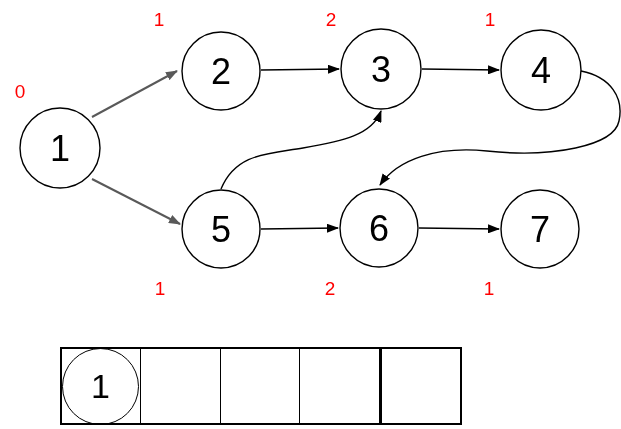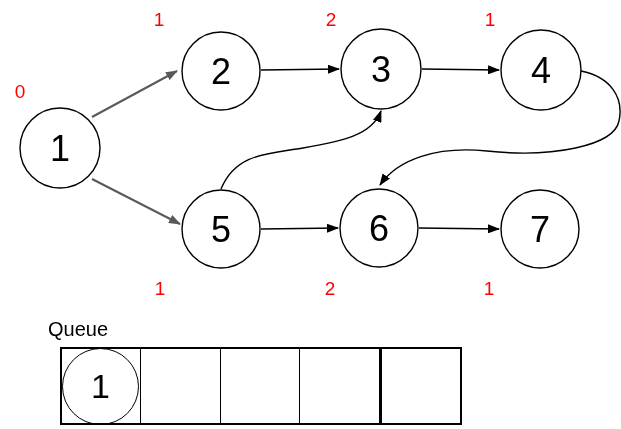--- a/index.html
+++ b/index.html
@@ -110,21 +110,20 @@
 
     <text class="indegree" x="20" y="98">0</text>
     <text class="indegree" x="159" y="26">1</text>
     <text class="indegree" x="331" y="26">2</text>
     <text class="indegree" x="490" y="26">1</text>
     <text class="indegree" x="160" y="295">1</text>
     <text class="indegree" x="330" y="295">2</text>
     <text class="indegree" x="489" y="295">1</text>
   </svg>
 
-  <div class="queue-label">Queue</div>
 
   <div class="queue-boxes">
     <div class="queue-cell"></div>
     <div class="queue-cell"></div>
     <div class="queue-cell"></div>
     <div class="queue-cell thick-divider"></div>
     <div class="queue-cell"></div>
   </div>
 
   <div class="queue-item-circle">1</div>

